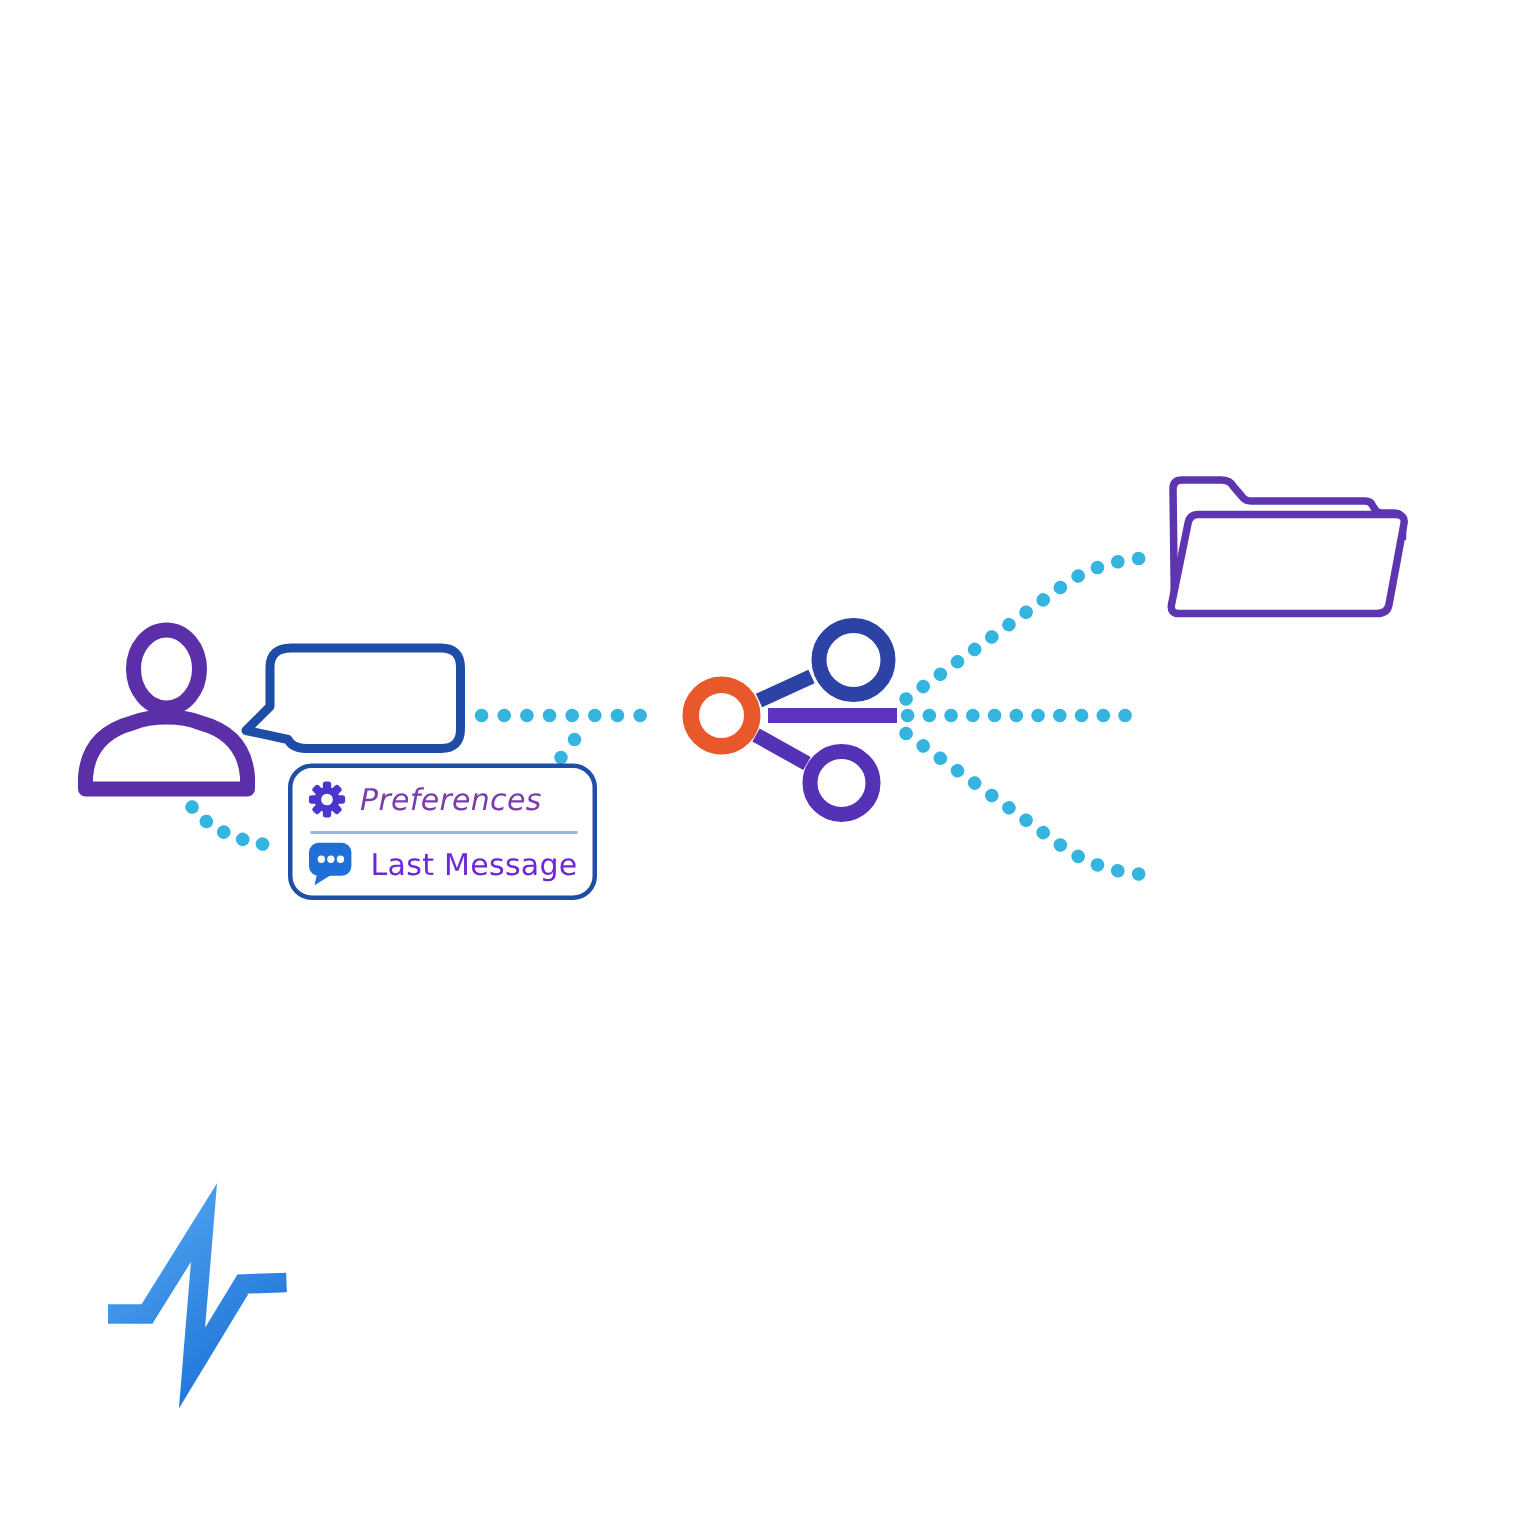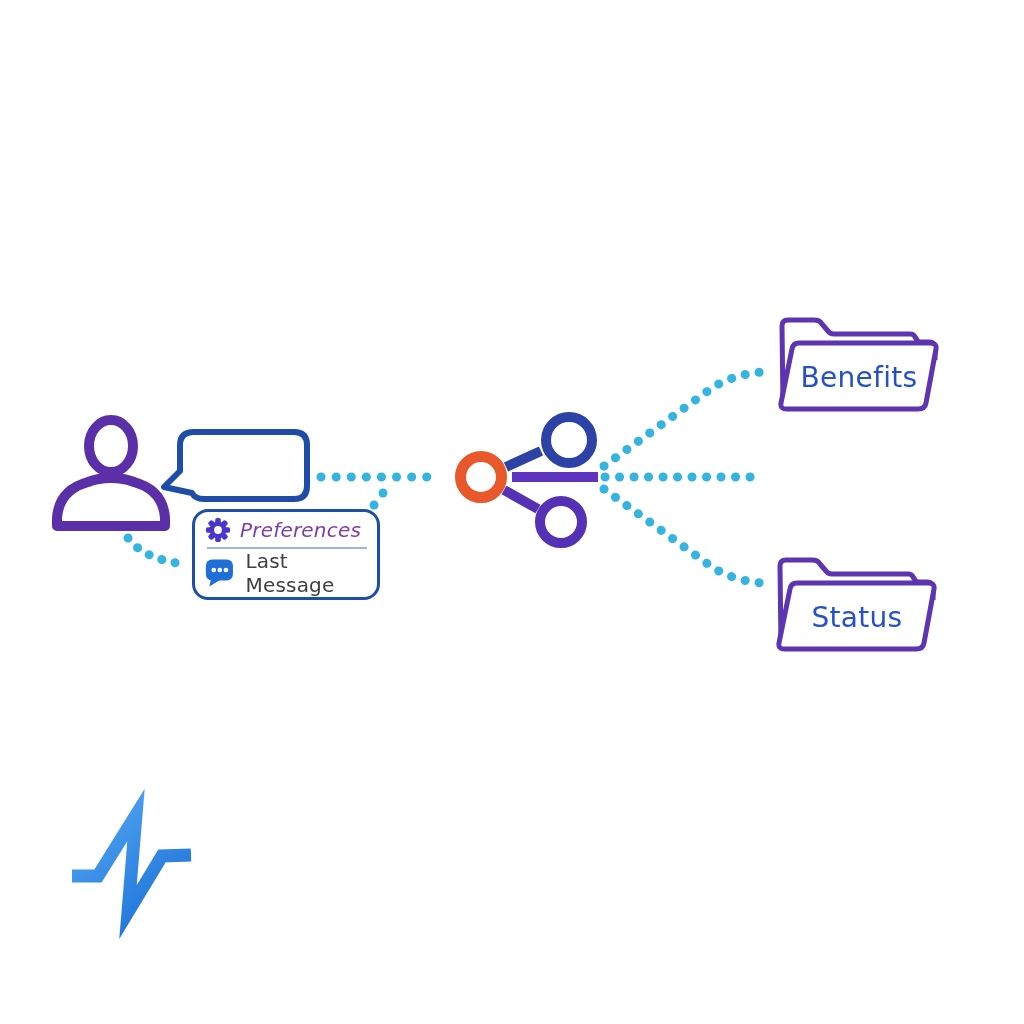--- a/index.html
+++ b/index.html
@@ -1,26 +1,26 @@
 <!DOCTYPE html>
 <html><head>
 <meta charset="utf-8">
 <style>
   html,body{margin:0;padding:0;background:#ffffff;}
   .canvas{position:relative;width:1024px;height:1024px;background:#ffffff;overflow:hidden;
           font-family:"DejaVu Sans",sans-serif;}
   .abs{position:absolute;}
   
-  .context-card{position:absolute;left:192px;top:509px;width:188px;height:91px;
+  .context-card{position:absolute;left:192px;top:509px;width:206px;height:91px;
     background:#ffffff;border:3.5px solid #1d4fa5;border-radius:16px;
     display:flex;flex-direction:column;box-sizing:border-box;}
   .card-row{flex:1;display:flex;align-items:center;gap:9px;padding-left:10px;}
   .card-divider{height:0;border-top:2px solid #9db6da;margin:0 10px 0 12px;}
   .pref-label{font-size:20px;font-style:italic;color:#7b3cac;letter-spacing:.2px;}
-  .msg-label{font-size:20px;color:#404040;letter-spacing:.2px;}
+  .msg-label{font-size:20px;color:#6d28d9;letter-spacing:.2px;}
   
   .folder{position:absolute;width:166px;height:98px;}
   .folder svg{position:absolute;left:0;top:0;}
   .folder-label{position:absolute;left:8px;top:36px;width:146px;height:50px;
     display:flex;align-items:center;justify-content:center;
     font-size:28px;color:#2452c4;font-weight:500;letter-spacing:.3px;}
 </style>
 </head>
 <body>
 
@@ -83,31 +83,23 @@
     <circle cx="41" cy="82" r="20.5" stroke="#e8582a" stroke-width="11"></circle>
     <circle cx="129" cy="45" r="23" stroke="#2c42a4" stroke-width="10"></circle>
     <circle cx="121" cy="127" r="21" stroke="#5531b5" stroke-width="10"></circle>
   </svg>
 
   <div class="folder" style="left:778px;top:316px;">
     <svg width="166" height="98" viewBox="0 0 166 98" fill="none">
       <path d="M5 90 L4 10 Q4 4 10 4 L36 4 Q42 4 44 8 L50 15 Q52 18 56 18 L132 18 Q136 18 137 21 L139 24 Q140 26 144 26 L151 26 Q157 26 157 32 L157 44" stroke="#5e35b1" stroke-width="5" stroke-linejoin="round" fill="#ffffff"></path>
       <path d="M21 27 L152 27 Q159 27 158 33 L148 87 Q147 93 140 93 L8 93 Q2 93 3 87 L14 33 Q15 27 21 27 Z" stroke="#5e35b1" stroke-width="5" stroke-linejoin="round" fill="#ffffff"></path>
     </svg>
-    <div class="folder-label">Benefits</div>
   </div>
 
 
-  <div class="folder" style="left:776px;top:556px;">
-    <svg width="166" height="98" viewBox="0 0 166 98" fill="none">
-      <path d="M5 90 L4 10 Q4 4 10 4 L36 4 Q42 4 44 8 L50 15 Q52 18 56 18 L132 18 Q136 18 137 21 L139 24 Q140 26 144 26 L151 26 Q157 26 157 32 L157 44" stroke="#5e35b1" stroke-width="5" stroke-linejoin="round" fill="#ffffff"></path>
-      <path d="M21 27 L152 27 Q159 27 158 33 L148 87 Q147 93 140 93 L8 93 Q2 93 3 87 L14 33 Q15 27 21 27 Z" stroke="#5e35b1" stroke-width="5" stroke-linejoin="round" fill="#ffffff"></path>
-    </svg>
-    <div class="folder-label">Status</div>
-  </div>
 
   <svg class="abs" style="left:55px;top:770px;" width="150" height="190" viewBox="0 0 150 190" fill="none">
     <defs>
       <linearGradient id="logoGrad" x1="0" y1="0" x2="1" y2="1">
         <stop offset="0" stop-color="#53a6f1"></stop>
         <stop offset="1" stop-color="#1a6fd6"></stop>
       </linearGradient>
     </defs>
     <polyline points="17,106 43,106 81,45 73,142 107,86 136,85" stroke="url(#logoGrad)" stroke-width="13" stroke-linejoin="miter" stroke-miterlimit="12"></polyline>
   </svg>

